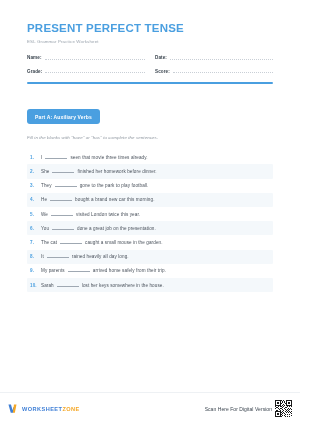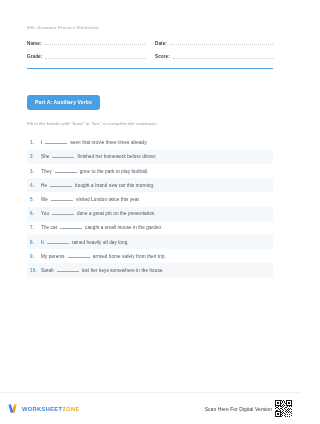--- a/index.html
+++ b/index.html
@@ -169,20 +169,21 @@
   }
   .qr { width: 17px; height: 17px; display: block; }
 </style>
 </head>
 <body>
 
 <div class="page">
 
   <div class="sheet">
 
+    <div class="title">PRESENT PERFECT TENSE</div>
     <div class="subtitle">ESL Grammar Practice Worksheet</div>
 
     <div class="fields">
       <div class="field-row">
         <div class="field">
           <span class="field-label">Name:</span>
           <span class="field-line"></span>
         </div>
         <div class="field">
           <span class="field-label">Date:</span>

